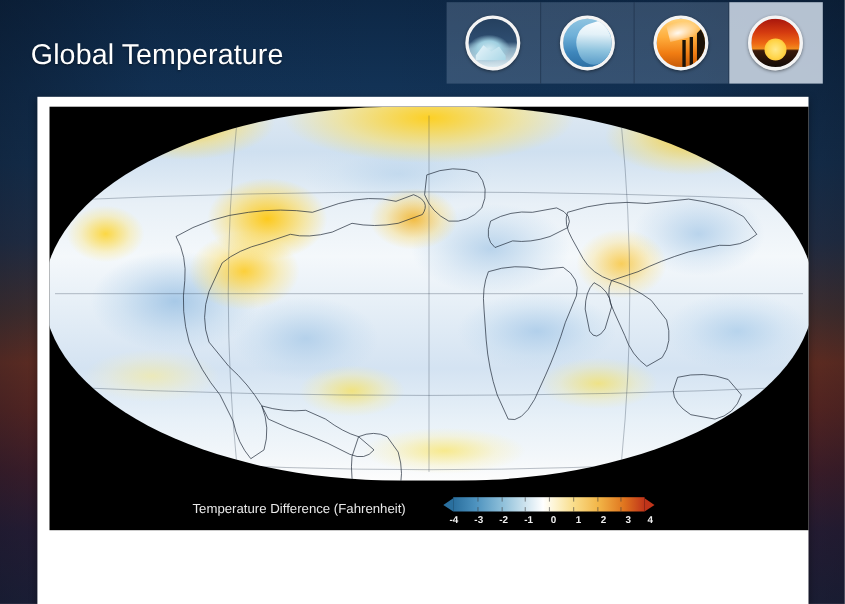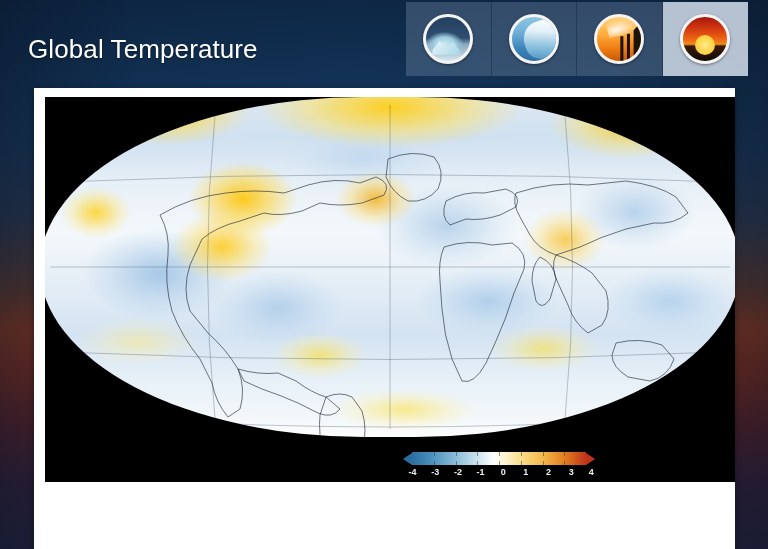--- a/index.html
+++ b/index.html
@@ -414,20 +414,21 @@
 
         <path class="coast" d="M576,246 Q600,240 622,248 L634,262 Q628,280 610,284
           L588,280 Q572,270 572,258 Z"></path>
 
         <path class="coast-soft" d="M90,322 Q350,338 612,322"></path>
       </svg>
     </div>
   </div>
 
   <div id="legend-row">
+    <div id="legend-label">Temperature Difference (Fahrenheit)</div>
 
     <div id="colorbar-wrap">
       <div id="colorbar-strip">
         <div class="cb-arrow left"></div>
         <div id="colorbar-bar">
           <div class="tickmark" style="left:12.5%"></div>
             <div class="tickmark b" style="left:12.5%"></div>
           <div class="tickmark" style="left:25%"></div>
             <div class="tickmark b" style="left:25%"></div>
           <div class="tickmark" style="left:37.5%"></div>

